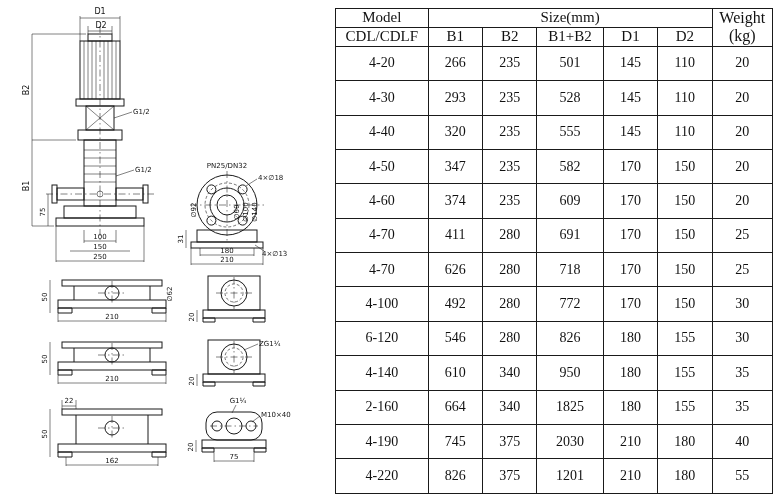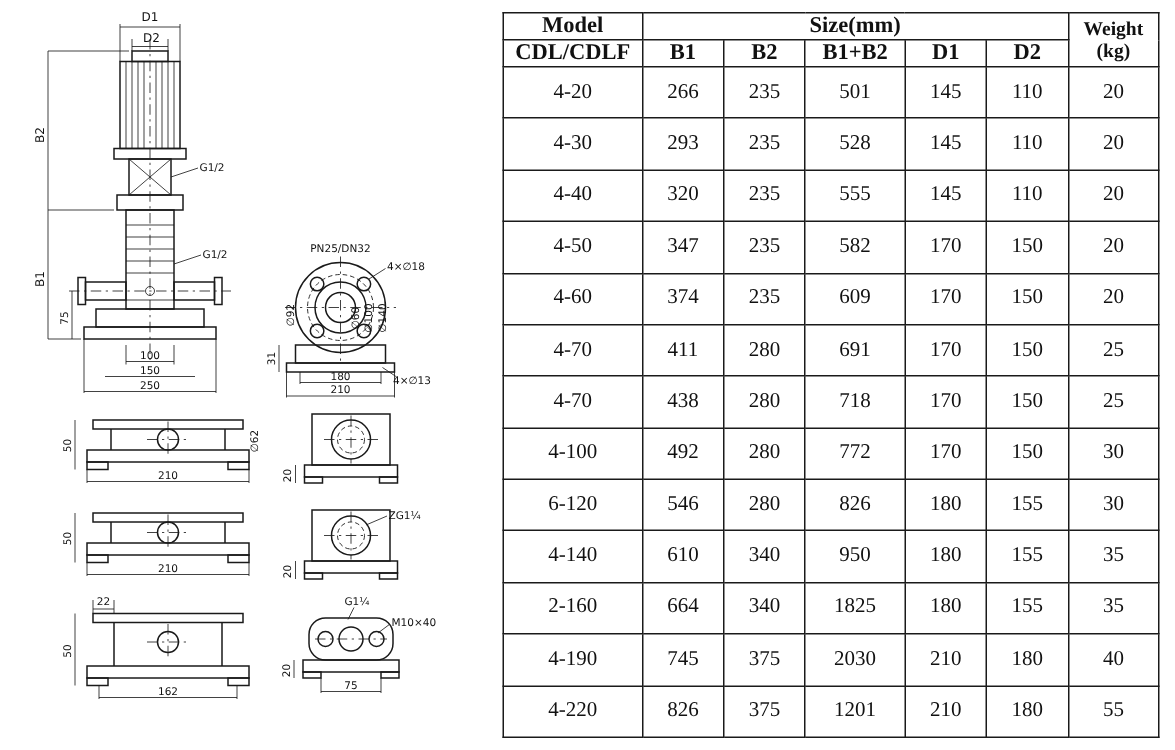--- a/index.html
+++ b/index.html
@@ -7,23 +7,23 @@
   body { display:flex; font-family:"Liberation Serif", serif; color:#111; }
 
   .drawing-pane { width:335px; height:500px; flex:0 0 auto; }
   .table-pane { width:448px; height:500px; padding:8px 6px 8px 0; flex:0 0 auto; }
 
   table.spec { border-collapse:collapse; width:438px; height:484px; table-layout:fixed; background:#fff; }
   table.spec th, table.spec td {
     border:1px solid #1a1a1a; text-align:center; vertical-align:middle;
     font-size:14px; padding:0 2px; color:#111;
   }
-  table.spec th { font-weight:bold; font-size:15px; }
+  table.spec th { font-weight:normal; font-size:15px; }
   th.size-h { font-size:16px; }
-  th.weight-h div { line-height:1.15; font-size:13px; }
+  th.weight-h div { line-height:1.15; font-size:16px; }
 
   
   svg .ln  { stroke:#1a1a1a; fill:none; stroke-width:1; }
   svg .thin{ stroke:#1a1a1a; fill:none; stroke-width:0.55; }
   svg .cl  { stroke:#1a1a1a; fill:none; stroke-width:0.55; stroke-dasharray:7 3 1.5 3; }
   svg .cl2 { stroke:#1a1a1a; fill:none; stroke-width:0.6; stroke-dasharray:3 2; }
   svg .dim { stroke:#1a1a1a; fill:none; stroke-width:0.55; }
   svg text.lbl { stroke:none; fill:#111; font:7px "DejaVu Sans", sans-serif; }
   svg text.lbl2{ stroke:none; fill:#111; font:8px "DejaVu Sans", sans-serif; }
 </style>
@@ -281,21 +281,21 @@
         <td>4-70</td>
         <td>411</td>
         <td>280</td>
         <td>691</td>
         <td>170</td>
         <td>150</td>
         <td>25</td>
       </tr>
       <tr>
         <td>4-70</td>
-        <td>438</td>
+        <td>626</td>
         <td>280</td>
         <td>718</td>
         <td>170</td>
         <td>150</td>
         <td>25</td>
       </tr>
       <tr>
         <td>4-100</td>
         <td>492</td>
         <td>280</td>

